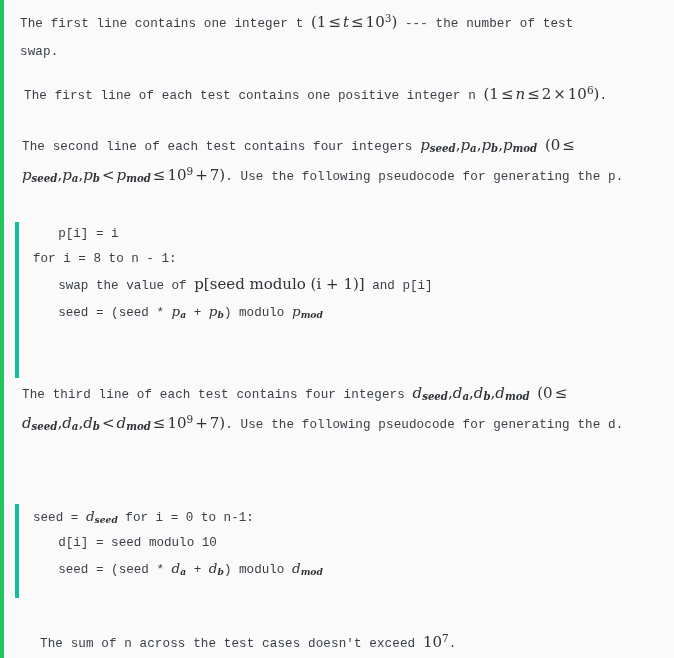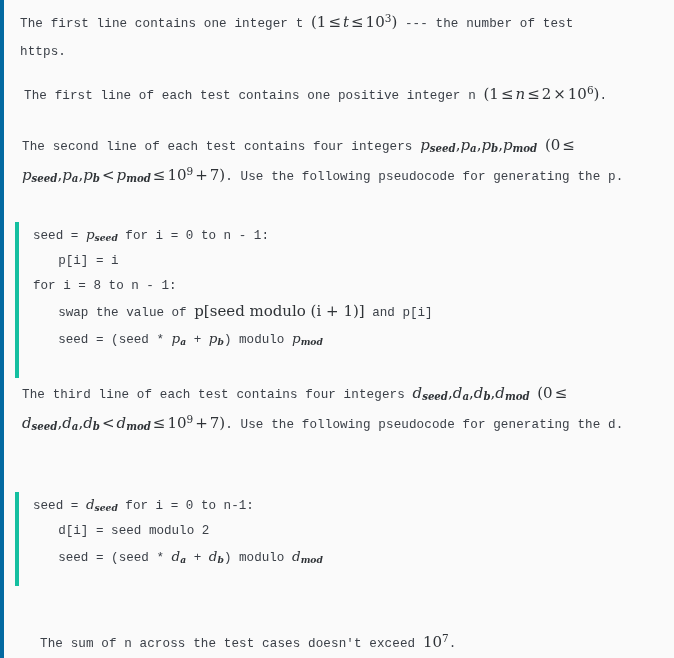--- a/index.html
+++ b/index.html
@@ -17,21 +17,21 @@
     overflow: hidden;
     position: relative;
   }
 
   
   #page {
     position: relative;
     width: 674px;
     height: 658px;
     background: #fafafa;
-    border-left: 4px solid #0369a1;
+    border-left: 4px solid #22c55e;
     padding: 12px;
   }
 
   
   .para {
     font-family: "Liberation Mono", "DejaVu Sans Mono", monospace;
     font-size: 12.6px;
     line-height: 28px;
     color: #3b4048;
     letter-spacing: 0.1px;
@@ -47,21 +47,21 @@
   .codeblock {
     position: absolute;
     border-left: 4px solid #14bfa0;
     padding-left: 14px;
     font-family: "Liberation Mono", "DejaVu Sans Mono", monospace;
     font-size: 12.6px;
     line-height: 25px;
     color: #3b4048;
   }
   .codeblock-1 { left: 11px; top: 222px; width: 520px; height: 156px; }
-  .codeblock-2 { left: 11px; top: 492px; width: 520px; height: 94px; }
+  .codeblock-2 { left: 11px; top: 504px; width: 520px; height: 94px; }
   .code-line { white-space: pre; }
   .indent-1 { padding-left: 2.0em; }
 
   
   .math {
     font-family: "DejaVu Serif", "Liberation Serif", serif;
     font-size: 15px;
     color: #2f3337;
     white-space: nowrap;
     letter-spacing: 0;
@@ -102,51 +102,50 @@
 </head>
 <body>
 
 <div id="page">
 
   <div class="para para-1">
     <span>The first line contains one integer t</span>
     <span class="math"><span class="mn">(</span><span class="mn">1</span><span class="mo">≤</span><span class="mi">t</span><span class="mo">≤</span><span class="mn">10</span><sup class="msup">3</sup><span class="mn">)</span></span>
     <span>--- the number of test</span>
     <br>
-    <span>https.</span>
+    <span>swap.</span>
   </div>
 
   <div class="para para-2">
     <span>The first line of each test contains one positive integer n</span>
     <span class="math"><span class="mn">(</span><span class="mn">1</span><span class="mo">≤</span><span class="mi">n</span><span class="mo">≤</span><span class="mn">2</span><span class="mo">×</span><span class="mn">10</span><sup class="msup">6</sup><span class="mn">)</span></span><span>.</span>
   </div>
 
   <div class="para para-3">
     <span>The second line of each test contains four integers</span>
     <span class="math"><span class="mi">p</span><sub class="msub">seed</sub>,<span class="mi">p</span><sub class="msub">a</sub>,<span class="mi">p</span><sub class="msub">b</sub>,<span class="mi">p</span><sub class="msub">mod</sub></span>
     <span class="math">(0</span><span class="math mo">≤</span><br><span class="math"><span class="mi">p</span><sub class="msub">seed</sub>,<span class="mi">p</span><sub class="msub">a</sub>,<span class="mi">p</span><sub class="msub">b</sub><span class="mo">&lt;</span><span class="mi">p</span><sub class="msub">mod</sub><span class="mo">≤</span><span class="mn">10</span><sup class="msup">9</sup><span class="mo">+</span><span class="mn">7</span><span class="mn">)</span></span><span>. Use the following pseudocode for generating the p.</span>
   </div>
 
   <div class="codeblock codeblock-1">
-    <div class="code-line"><span>seed = </span><span class="math sm"><span class="mi">p</span><sub class="msub">seed</sub></span><span> for i = 0 to n - 1:</span></div>
     <div class="code-line indent-1">p[i] = i</div>
     <div class="code-line">for i = 8 to n - 1:</div>
     <div class="code-line indent-1"><span>swap the value of </span><span class="math">p[seed modulo (i + 1)]</span><span> and p[i]</span></div>
     <div class="code-line indent-1"><span>seed = (seed * </span><span class="math sm"><span class="mi">p</span><sub class="msub">a</sub></span><span> + </span><span class="math sm"><span class="mi">p</span><sub class="msub">b</sub></span><span>) modulo </span><span class="math sm"><span class="mi">p</span><sub class="msub">mod</sub></span></div>
   </div>
 
   <div class="para para-4">
     <span>The third line of each test contains four integers</span>
     <span class="math"><span class="mi">d</span><sub class="msub">seed</sub>,<span class="mi">d</span><sub class="msub">a</sub>,<span class="mi">d</span><sub class="msub">b</sub>,<span class="mi">d</span><sub class="msub">mod</sub></span>
     <span class="math">(0</span><span class="math mo">≤</span><br><span class="math"><span class="mi">d</span><sub class="msub">seed</sub>,<span class="mi">d</span><sub class="msub">a</sub>,<span class="mi">d</span><sub class="msub">b</sub><span class="mo">&lt;</span><span class="mi">d</span><sub class="msub">mod</sub><span class="mo">≤</span><span class="mn">10</span><sup class="msup">9</sup><span class="mo">+</span><span class="mn">7</span><span class="mn">)</span></span><span>. Use the following pseudocode for generating the d.</span>
   </div>
 
   <div class="codeblock codeblock-2">
     <div class="code-line"><span>seed = </span><span class="math sm"><span class="mi">d</span><sub class="msub">seed</sub></span><span> for i = 0 to n-1:</span></div>
-    <div class="code-line indent-1">d[i] = seed modulo 2</div>
+    <div class="code-line indent-1">d[i] = seed modulo 10</div>
     <div class="code-line indent-1"><span>seed = (seed * </span><span class="math sm"><span class="mi">d</span><sub class="msub">a</sub></span><span> + </span><span class="math sm"><span class="mi">d</span><sub class="msub">b</sub></span><span>) modulo </span><span class="math sm"><span class="mi">d</span><sub class="msub">mod</sub></span></div>
   </div>
 
   <div class="para para-5">
     <span>The sum of n across the test cases doesn't exceed</span>
     <span class="math"><span class="mn">10</span><sup class="msup">7</sup></span><span>.</span>
   </div>
 
 
 </div>

